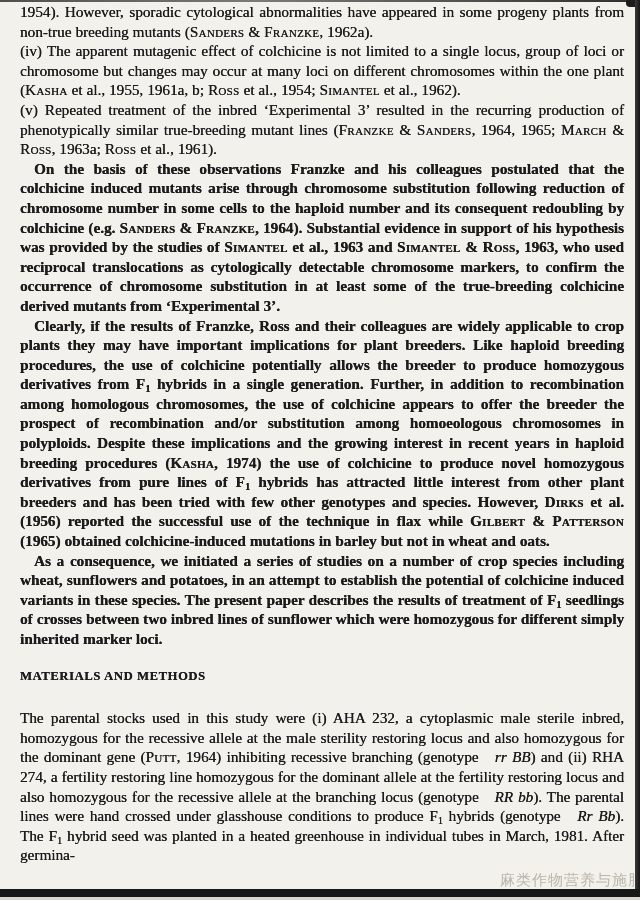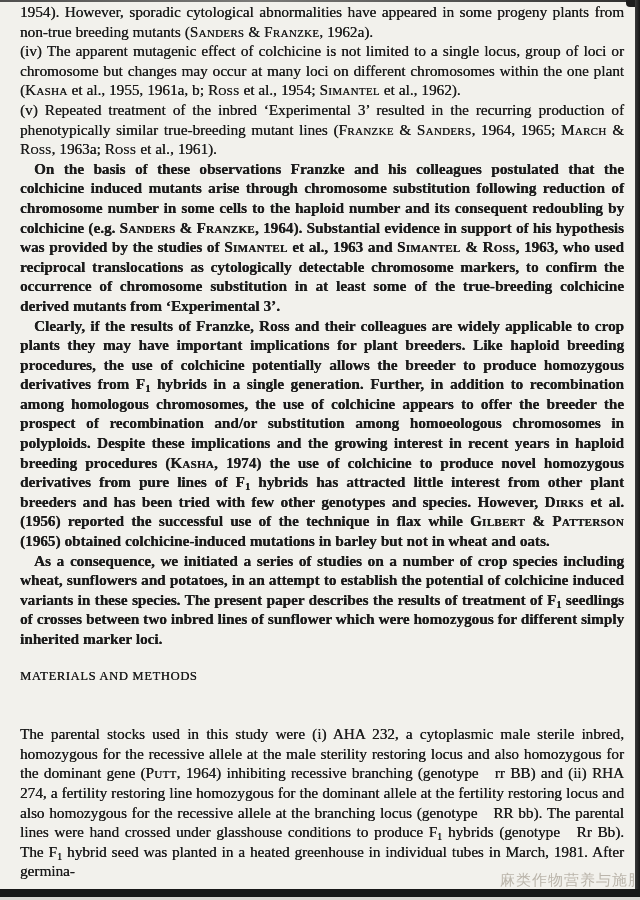--- a/index.html
+++ b/index.html
@@ -29,26 +29,26 @@
     font-size:15.2px;
     line-height:19.6px;
     text-align:justify;
     letter-spacing:0px;
     word-spacing:0.2px;
     text-shadow:0.25px 0 0 currentColor;
   }
   .doc p{margin:0;}
   .doc p.indent{text-indent:14px;font-weight:bold;}
   .sc{font-variant:small-caps;letter-spacing:0.3px;}
-  .i{margin-left:11px;}
+  .i{font-style:italic;margin-left:11px;}
   .sub{font-size:0.68em;vertical-align:-0.25em;line-height:0;}
   .sect-heading{
-    margin:18px 0 38px 0;
+    margin:18px 0 22px 0;
     font-size:12.6px;
-    font-weight:400;
+    font-weight:700;
     letter-spacing:0.6px;
     text-align:left;
     text-indent:0;
   }
   
   .edge-top{
     position:absolute;left:0;top:0;width:640px;height:2px;
     background:linear-gradient(to right, rgba(25,25,25,.75), rgba(25,25,25,.55) 40%, rgba(25,25,25,.9));
   }
   .edge-right{

